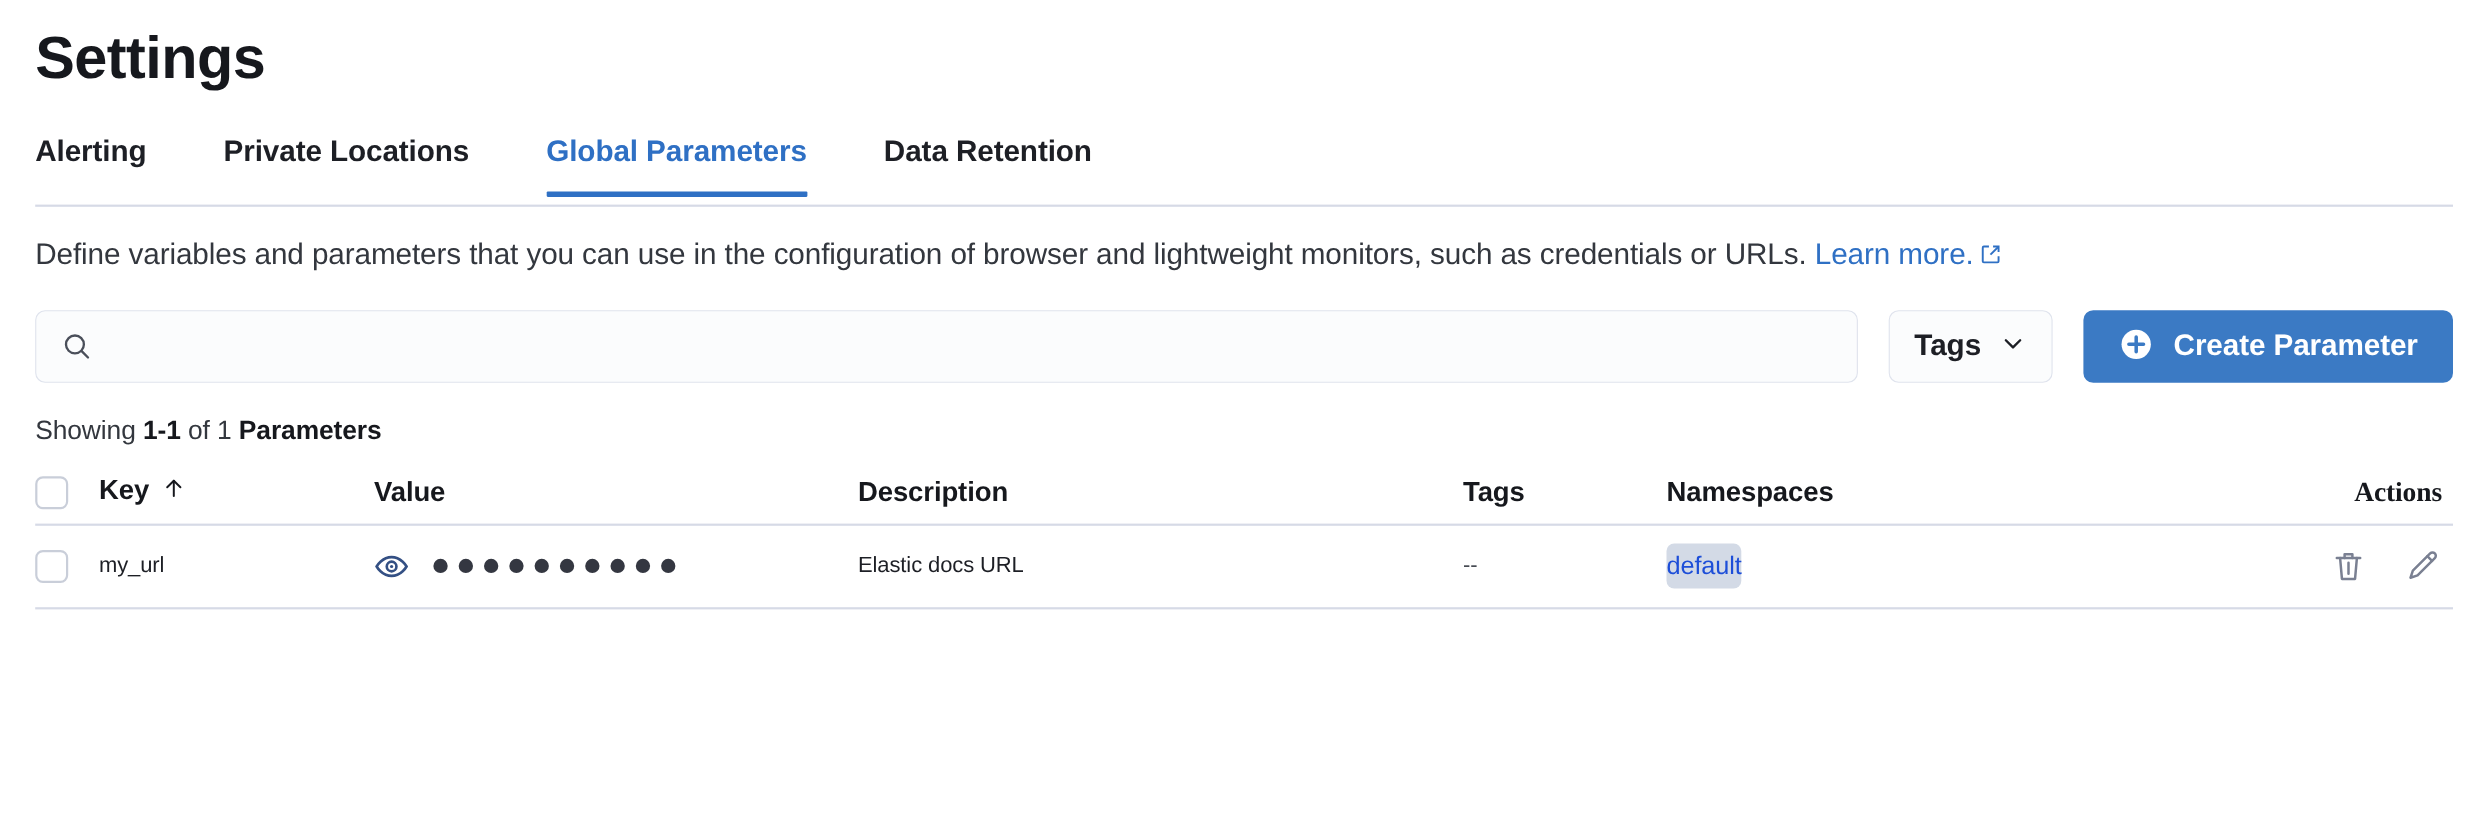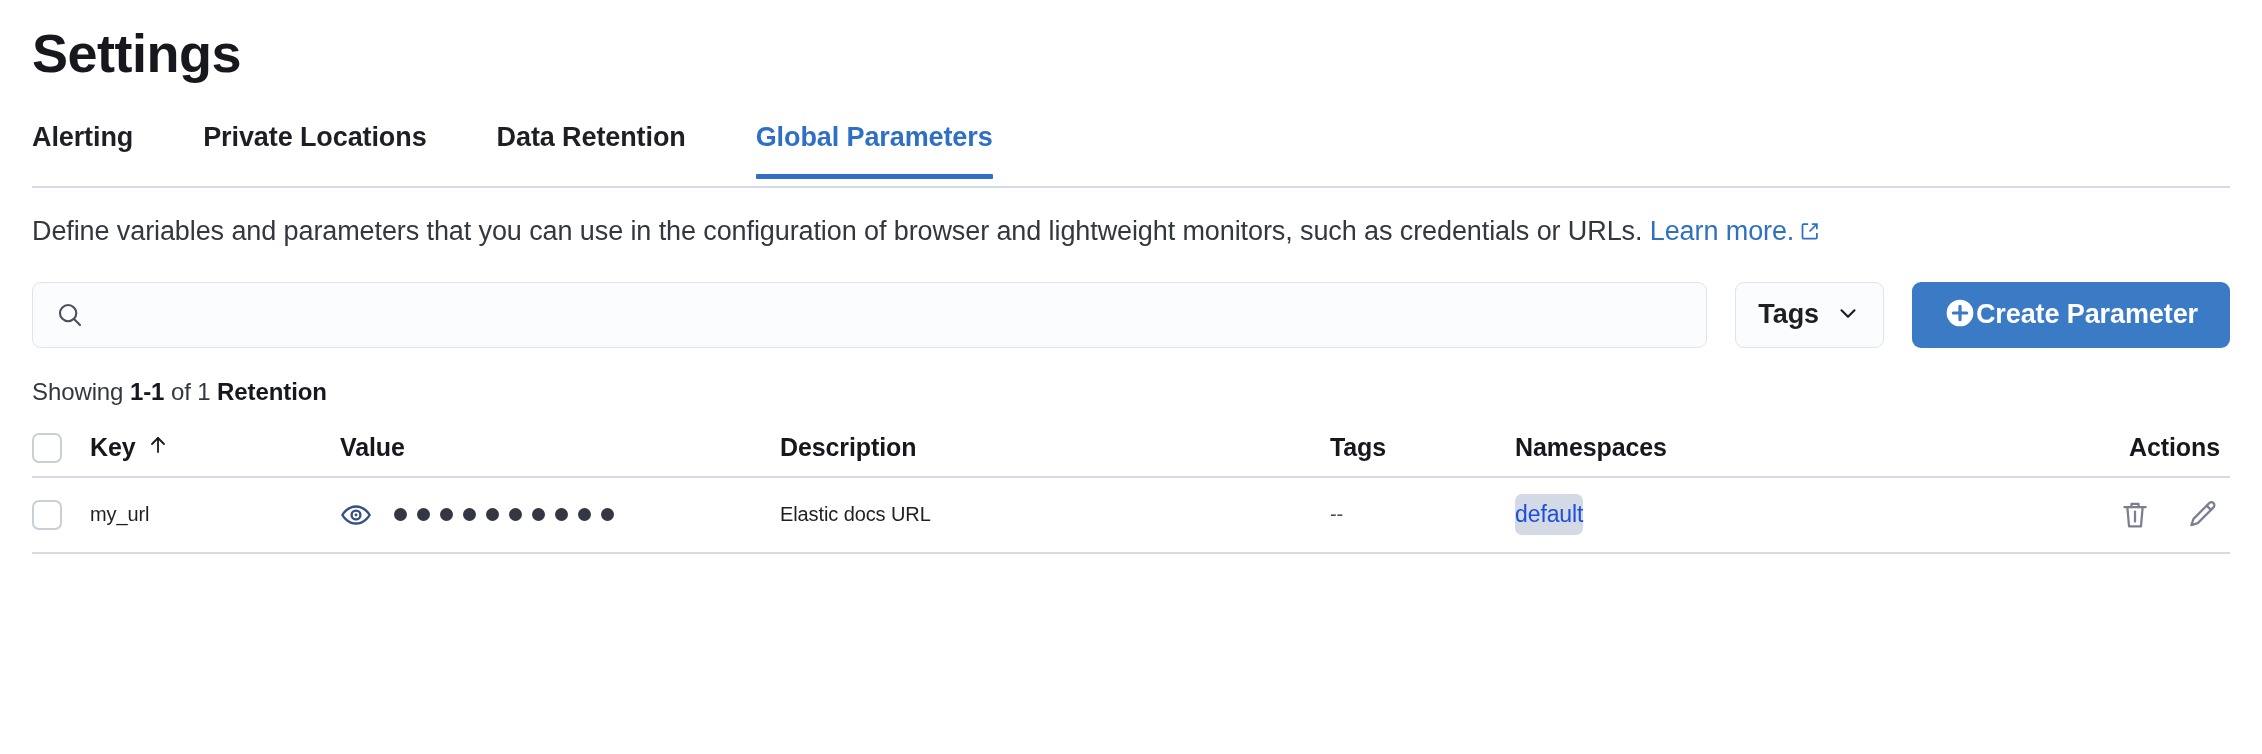--- a/index.html
+++ b/index.html
@@ -145,20 +145,21 @@
   }
 
   .create-btn {
     flex: 0 0 auto;
     height: 66px;
     background: #3b7ac4;
     border: none;
     border-radius: 9px;
     display: flex;
     align-items: center;
+    gap: 18px;
     padding: 0 32px;
     cursor: pointer;
   }
   .create-btn .label {
     font-size: 27px;
     font-weight: 700;
     color: #ffffff;
     letter-spacing: -0.1px;
     white-space: nowrap;
   }
@@ -184,21 +185,21 @@
   }
   .thead { height: 58px; }
   .tbody-row { height: 76px; }
 
   .col-check  { width: 58px; flex: 0 0 58px; display: flex; align-items: center; }
   .col-key    { width: 250px; flex: 0 0 250px; }
   .col-value  { width: 440px; flex: 0 0 440px; display: flex; align-items: center; gap: 22px; }
   .col-desc   { width: 550px; flex: 0 0 550px; }
   .col-tags   { width: 185px; flex: 0 0 185px; }
   .col-ns     { width: 420px; flex: 0 0 420px; }
-  .col-act    { flex: 1 1 auto; display: flex; align-items: center; justify-content: flex-end; gap: 34px; padding-right: 10px; }
+  .col-act    { flex: 1 1 auto; display: flex; align-items: center; justify-content: flex-end; gap: 34px; padding-right: 10px; font-family: Liberation Serif, serif; }
 
   .th {
     font-size: 25px;
     font-weight: 700;
     color: #16181d;
     letter-spacing: -0.1px;
     display: flex;
     align-items: flex-start;
     gap: 10px;
   }
@@ -247,22 +248,22 @@
 <body>
 
 <div class="page">
 
   <h1 class="page-title">Settings</h1>
 
   <div class="tabs-wrap">
     <div class="tabs" id="tabs-container">
         <div class="tab"><span>Alerting</span></div>
         <div class="tab"><span>Private Locations</span></div>
+        <div class="tab active"><span>Global Parameters</span></div>
         <div class="tab"><span>Data Retention</span></div>
-        <div class="tab active"><span>Global Parameters</span></div>
       </div>
     <div class="tabs-rule"></div>
   </div>
 
   <p class="description">
     <span>Define variables and parameters that you can use in the configuration of browser and lightweight monitors, such as credentials or URLs.</span>
     <a href="#"><span>Learn more.</span><span class="ext-icon"><svg width="20" height="20" viewBox="0 0 16 16" fill="none" stroke="#2f70c4" stroke-width="1.4">
             <path d="M6.5 2.5H2.8a.8.8 0 0 0-.8.8v9.9a.8.8 0 0 0 .8.8h9.9a.8.8 0 0 0 .8-.8V9.5"></path>
             <path d="M9.5 2.5h4v4"></path>
             <path d="M13.2 2.8 7.6 8.4"></path>
@@ -295,21 +296,21 @@
           <circle cx="12" cy="12" r="10" fill="#ffffff"></circle>
           <path d="M12 7v10M7 12h10" stroke="#3b7ac4" stroke-width="2.4" stroke-linecap="round"></path>
         </svg>
       </span>
       <span class="label">Create Parameter</span>
     </button>
 
   </div>
 
   <div class="showing">
-    <span>Showing </span><b>1-1</b><span> of 1 </span><b>Retention</b>
+    <span>Showing </span><b>1-1</b><span> of 1 </span><b>Parameters</b>
   </div>
 
   <div class="table">
     <div class="trow thead">
       <div class="col-check">
         <span class="checkbox"></span>
       </div>
       <div class="col-key th">
         <span>Key</span>
         <span>

